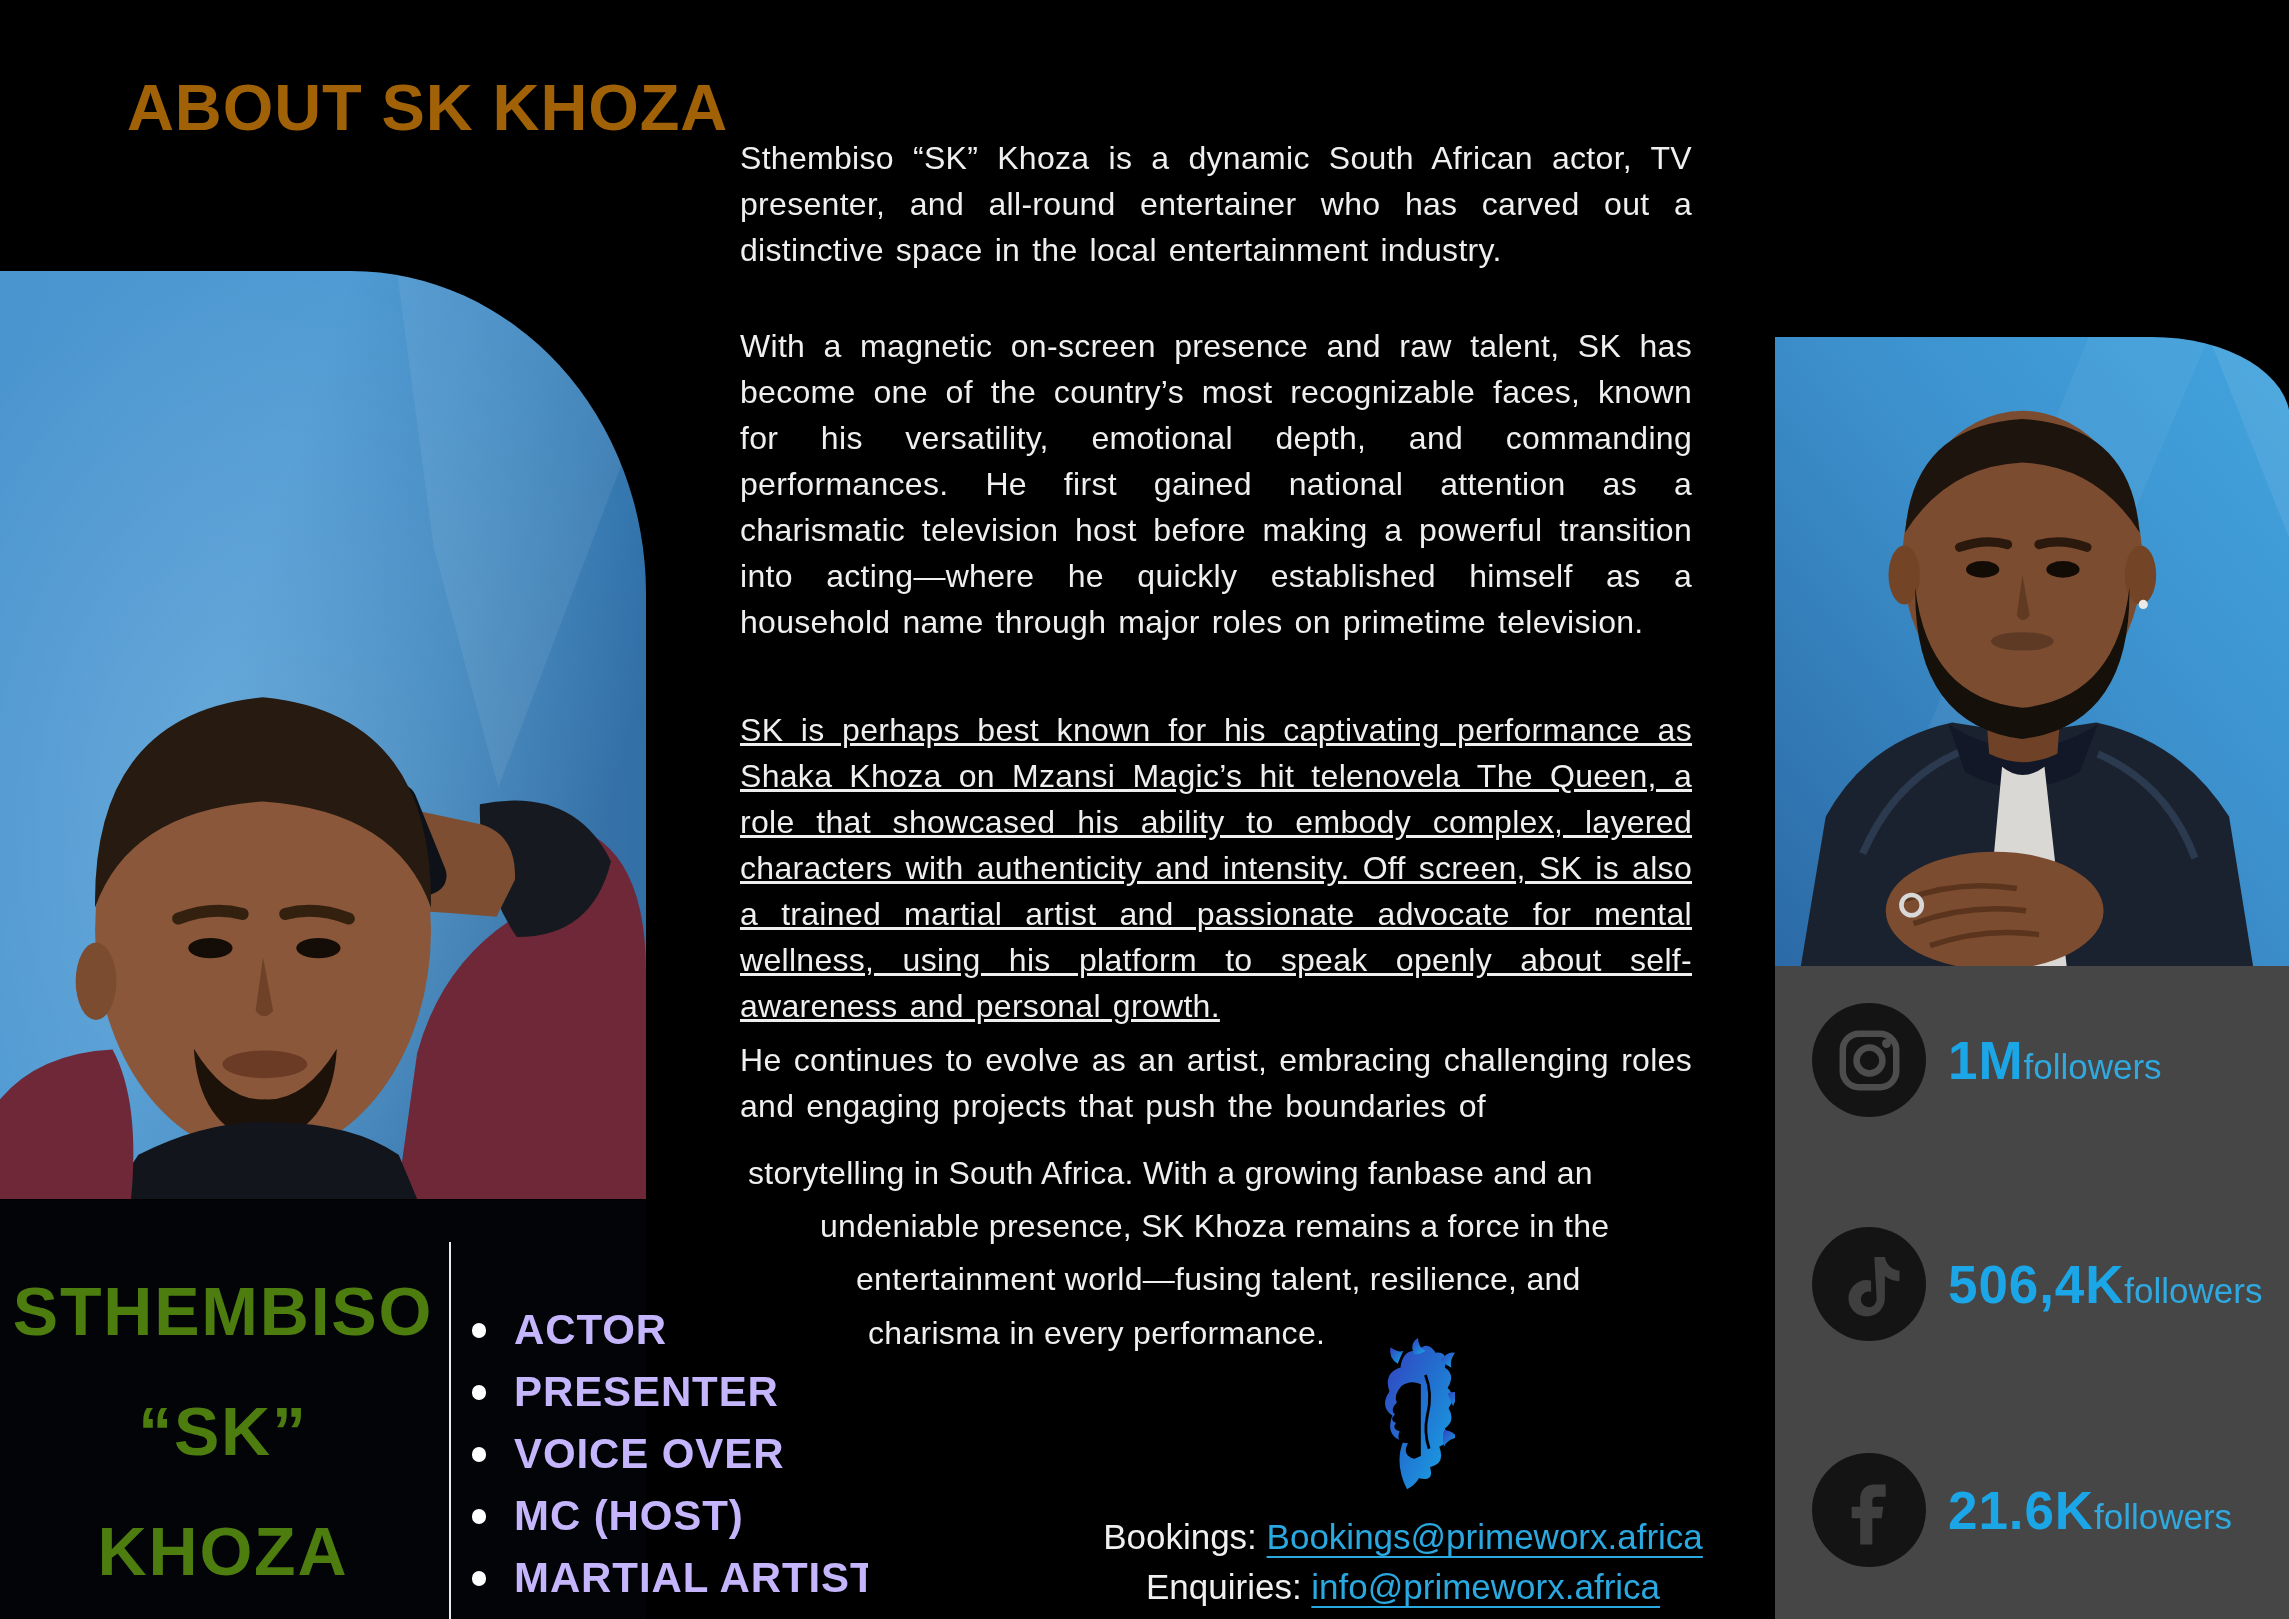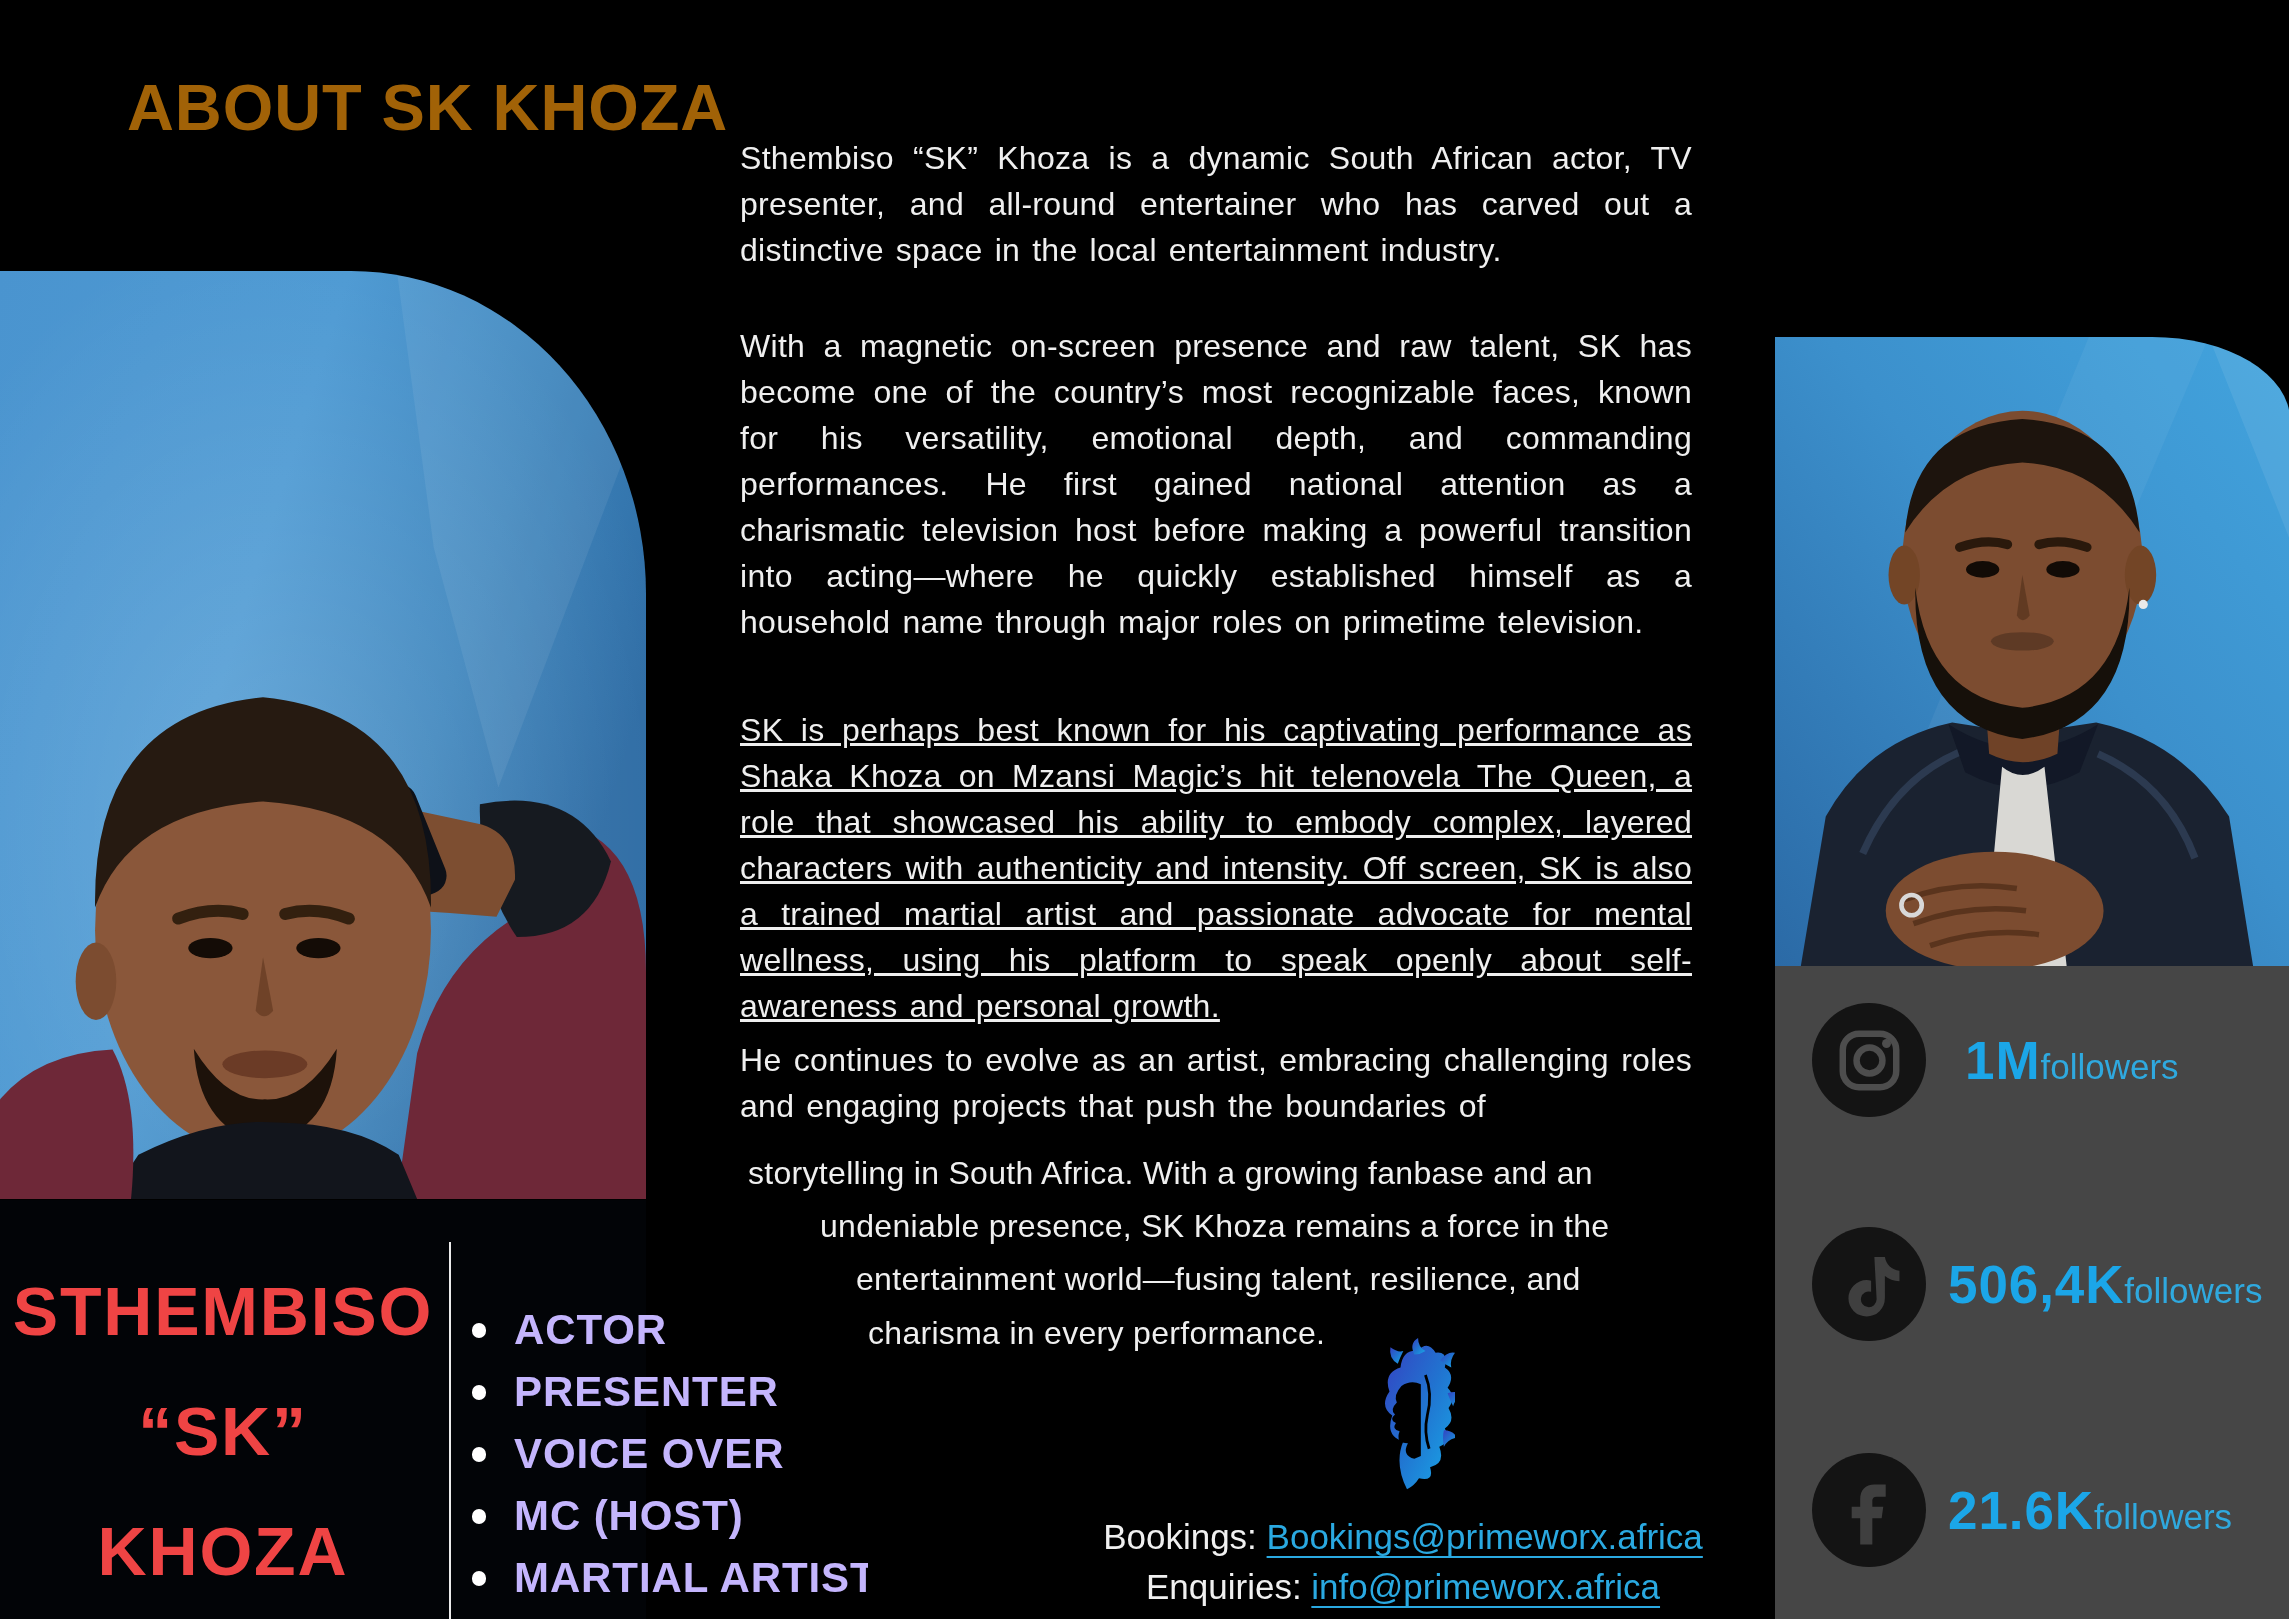--- a/index.html
+++ b/index.html
@@ -14,21 +14,21 @@
   .left-photo{position:absolute;left:0;top:271px;width:646px;height:928px;
               border-top-right-radius:295px 323px;overflow:hidden;}
   .left-photo svg{display:block;width:100%;height:100%;}
 
   
   .name-panel{position:absolute;left:0;top:1200px;width:868px;height:420px;
               border-top-right-radius:222px 305px;overflow:hidden;
               background:linear-gradient(118deg,#529aee0 0%,#3e8ac6 30%,#3d86c2 55%,#2f6fa9 100%);}
   .name-panel .shade{position:absolute;left:0;top:0;width:646px;height:420px;
               background:rgba(20,40,70,0.10);}
-  .name-line{position:absolute;left:0;width:446px;text-align:center;color:#ef4444;
+  .name-line{position:absolute;left:0;width:446px;text-align:center;color:#4d7c0f;
              font-weight:bold;font-size:68px;letter-spacing:1.8px;white-space:nowrap;}
   .divider{position:absolute;left:449px;top:42px;width:1.8px;height:378px;background:rgba(255,255,255,0.92);}
   .roles{position:absolute;left:466px;top:99px;margin:0;padding:0;list-style:none;}
   .roles li{position:relative;height:62px;line-height:62px;padding-left:48px;color:#c4b5fd;
             font-weight:bold;font-size:42px;letter-spacing:0.9px;white-space:nowrap;}
   .roles li::before{content:"";position:absolute;left:5.5px;top:24px;width:14.8px;height:14.8px;
             border-radius:50%;background:#fff;}
 
   
   .bio p{position:absolute;left:740px;width:952px;margin:0;color:#EFEFEF;
@@ -57,21 +57,21 @@
                   text-decoration-thickness:1.8px;cursor:pointer;}
 
   
   .right-photo{position:absolute;left:1775px;top:337px;width:515px;height:629px;
                border-top-right-radius:138px 83px;overflow:hidden;}
   .right-photo svg{display:block;width:100%;height:100%;}
 
   
   .social-panel{position:absolute;left:1775px;top:966px;width:515px;height:653px;background:#464646;}
   .social-row{position:absolute;left:37px;height:114px;display:flex;align-items:center;}
-  .social-row.r0{top:37px;gap:17px;} .social-row.r1{top:261px;} .social-row.r2{top:487px;}
+  .social-row.r0{top:37px;} .social-row.r1{top:261px;} .social-row.r2{top:487px;}
   .icon-circle{width:114px;height:114px;border-radius:50%;background:#141414;
                display:flex;align-items:center;justify-content:center;flex:0 0 auto;}
   .icon-circle svg{width:81px;height:81px;}
   .stat-text{display:flex;align-items:baseline;margin-left:22px;white-space:nowrap;}
   .stat-count{font-size:53px;font-weight:bold;color:#1BA6E8;letter-spacing:0.9px;}
   .stat-unit{font-size:35px;color:#2FA9DF;}
 </style>
 </head>
 <body>
 

